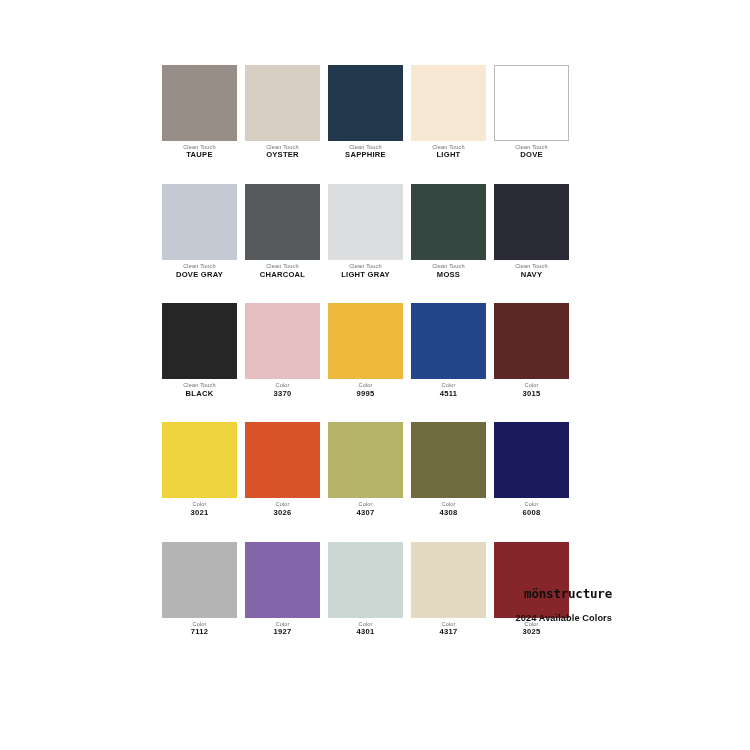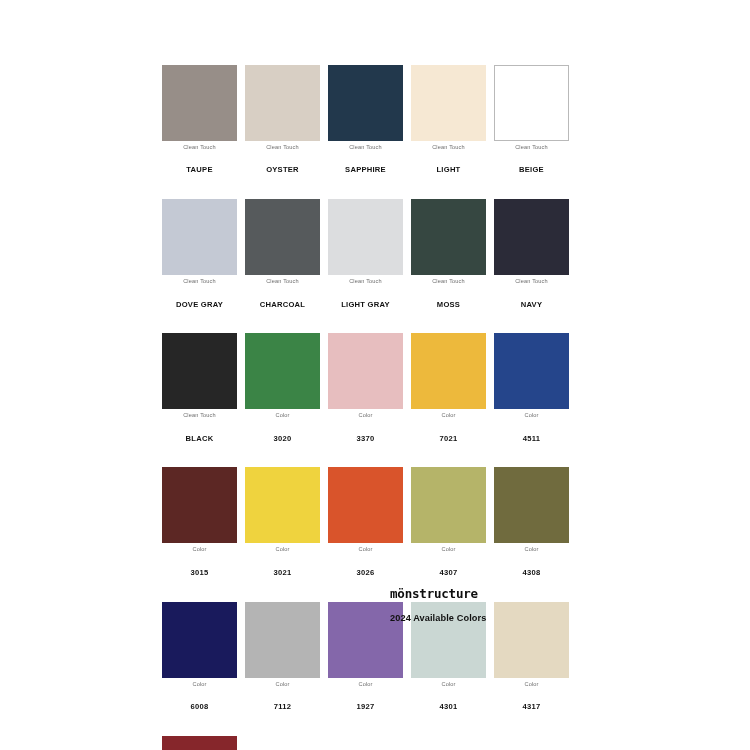--- a/index.html
+++ b/index.html
@@ -58,30 +58,30 @@
     color: #6e6e6e;
     letter-spacing: 0.15px;
     font-weight: 400;
   }
   .cap .name {
     display: block;
     font-size: 7.6px;
     color: #111111;
     font-weight: 700;
     letter-spacing: 0.25px;
-    margin-top: 16px;
+    margin-top: 1px;
   }
 
   
   #brand {
     position: absolute;
-    left: 390px;
+    left: 412px;
     top: 588px;
     width: 200px;
-    text-align: left;
+    text-align: right;
   }
   #brand .wordmark {
     font-family: "DejaVu Sans Mono", "Liberation Mono", monospace;
     font-size: 12.5px;
     font-weight: 700;
     color: #0f0f0f;
     letter-spacing: -0.2px;
     line-height: 1;
     white-space: nowrap;
   }
@@ -126,21 +126,21 @@
         <div class="chip" style="background: rgb(246, 232, 211);"></div>
         <div class="cap">
           <span class="kind">Clean Touch</span>
           <span class="name">LIGHT</span>
         </div>
       </div>
       <div class="cell">
         <div class="chip bordered" style="background: rgb(255, 255, 255);"></div>
         <div class="cap">
           <span class="kind">Clean Touch</span>
-          <span class="name">BEIGE</span>
+          <span class="name">DOVE</span>
         </div>
       </div>
       <div class="cell">
         <div class="chip" style="background: rgb(196, 201, 212);"></div>
         <div class="cap">
           <span class="kind">Clean Touch</span>
           <span class="name">DOVE GRAY</span>
         </div>
       </div>
       <div class="cell">
@@ -172,38 +172,31 @@
         </div>
       </div>
       <div class="cell">
         <div class="chip" style="background: rgb(38, 38, 38);"></div>
         <div class="cap">
           <span class="kind">Clean Touch</span>
           <span class="name">BLACK</span>
         </div>
       </div>
       <div class="cell">
-        <div class="chip" style="background: rgb(59, 132, 70);"></div>
-        <div class="cap">
-          <span class="kind">Color</span>
-          <span class="name">3020</span>
-        </div>
-      </div>
-      <div class="cell">
         <div class="chip" style="background: rgb(231, 190, 191);"></div>
         <div class="cap">
           <span class="kind">Color</span>
           <span class="name">3370</span>
         </div>
       </div>
       <div class="cell">
         <div class="chip" style="background: rgb(237, 185, 60);"></div>
         <div class="cap">
           <span class="kind">Color</span>
-          <span class="name">7021</span>
+          <span class="name">9995</span>
         </div>
       </div>
       <div class="cell">
         <div class="chip" style="background: rgb(37, 69, 139);"></div>
         <div class="cap">
           <span class="kind">Color</span>
           <span class="name">4511</span>
         </div>
       </div>
       <div class="cell">

